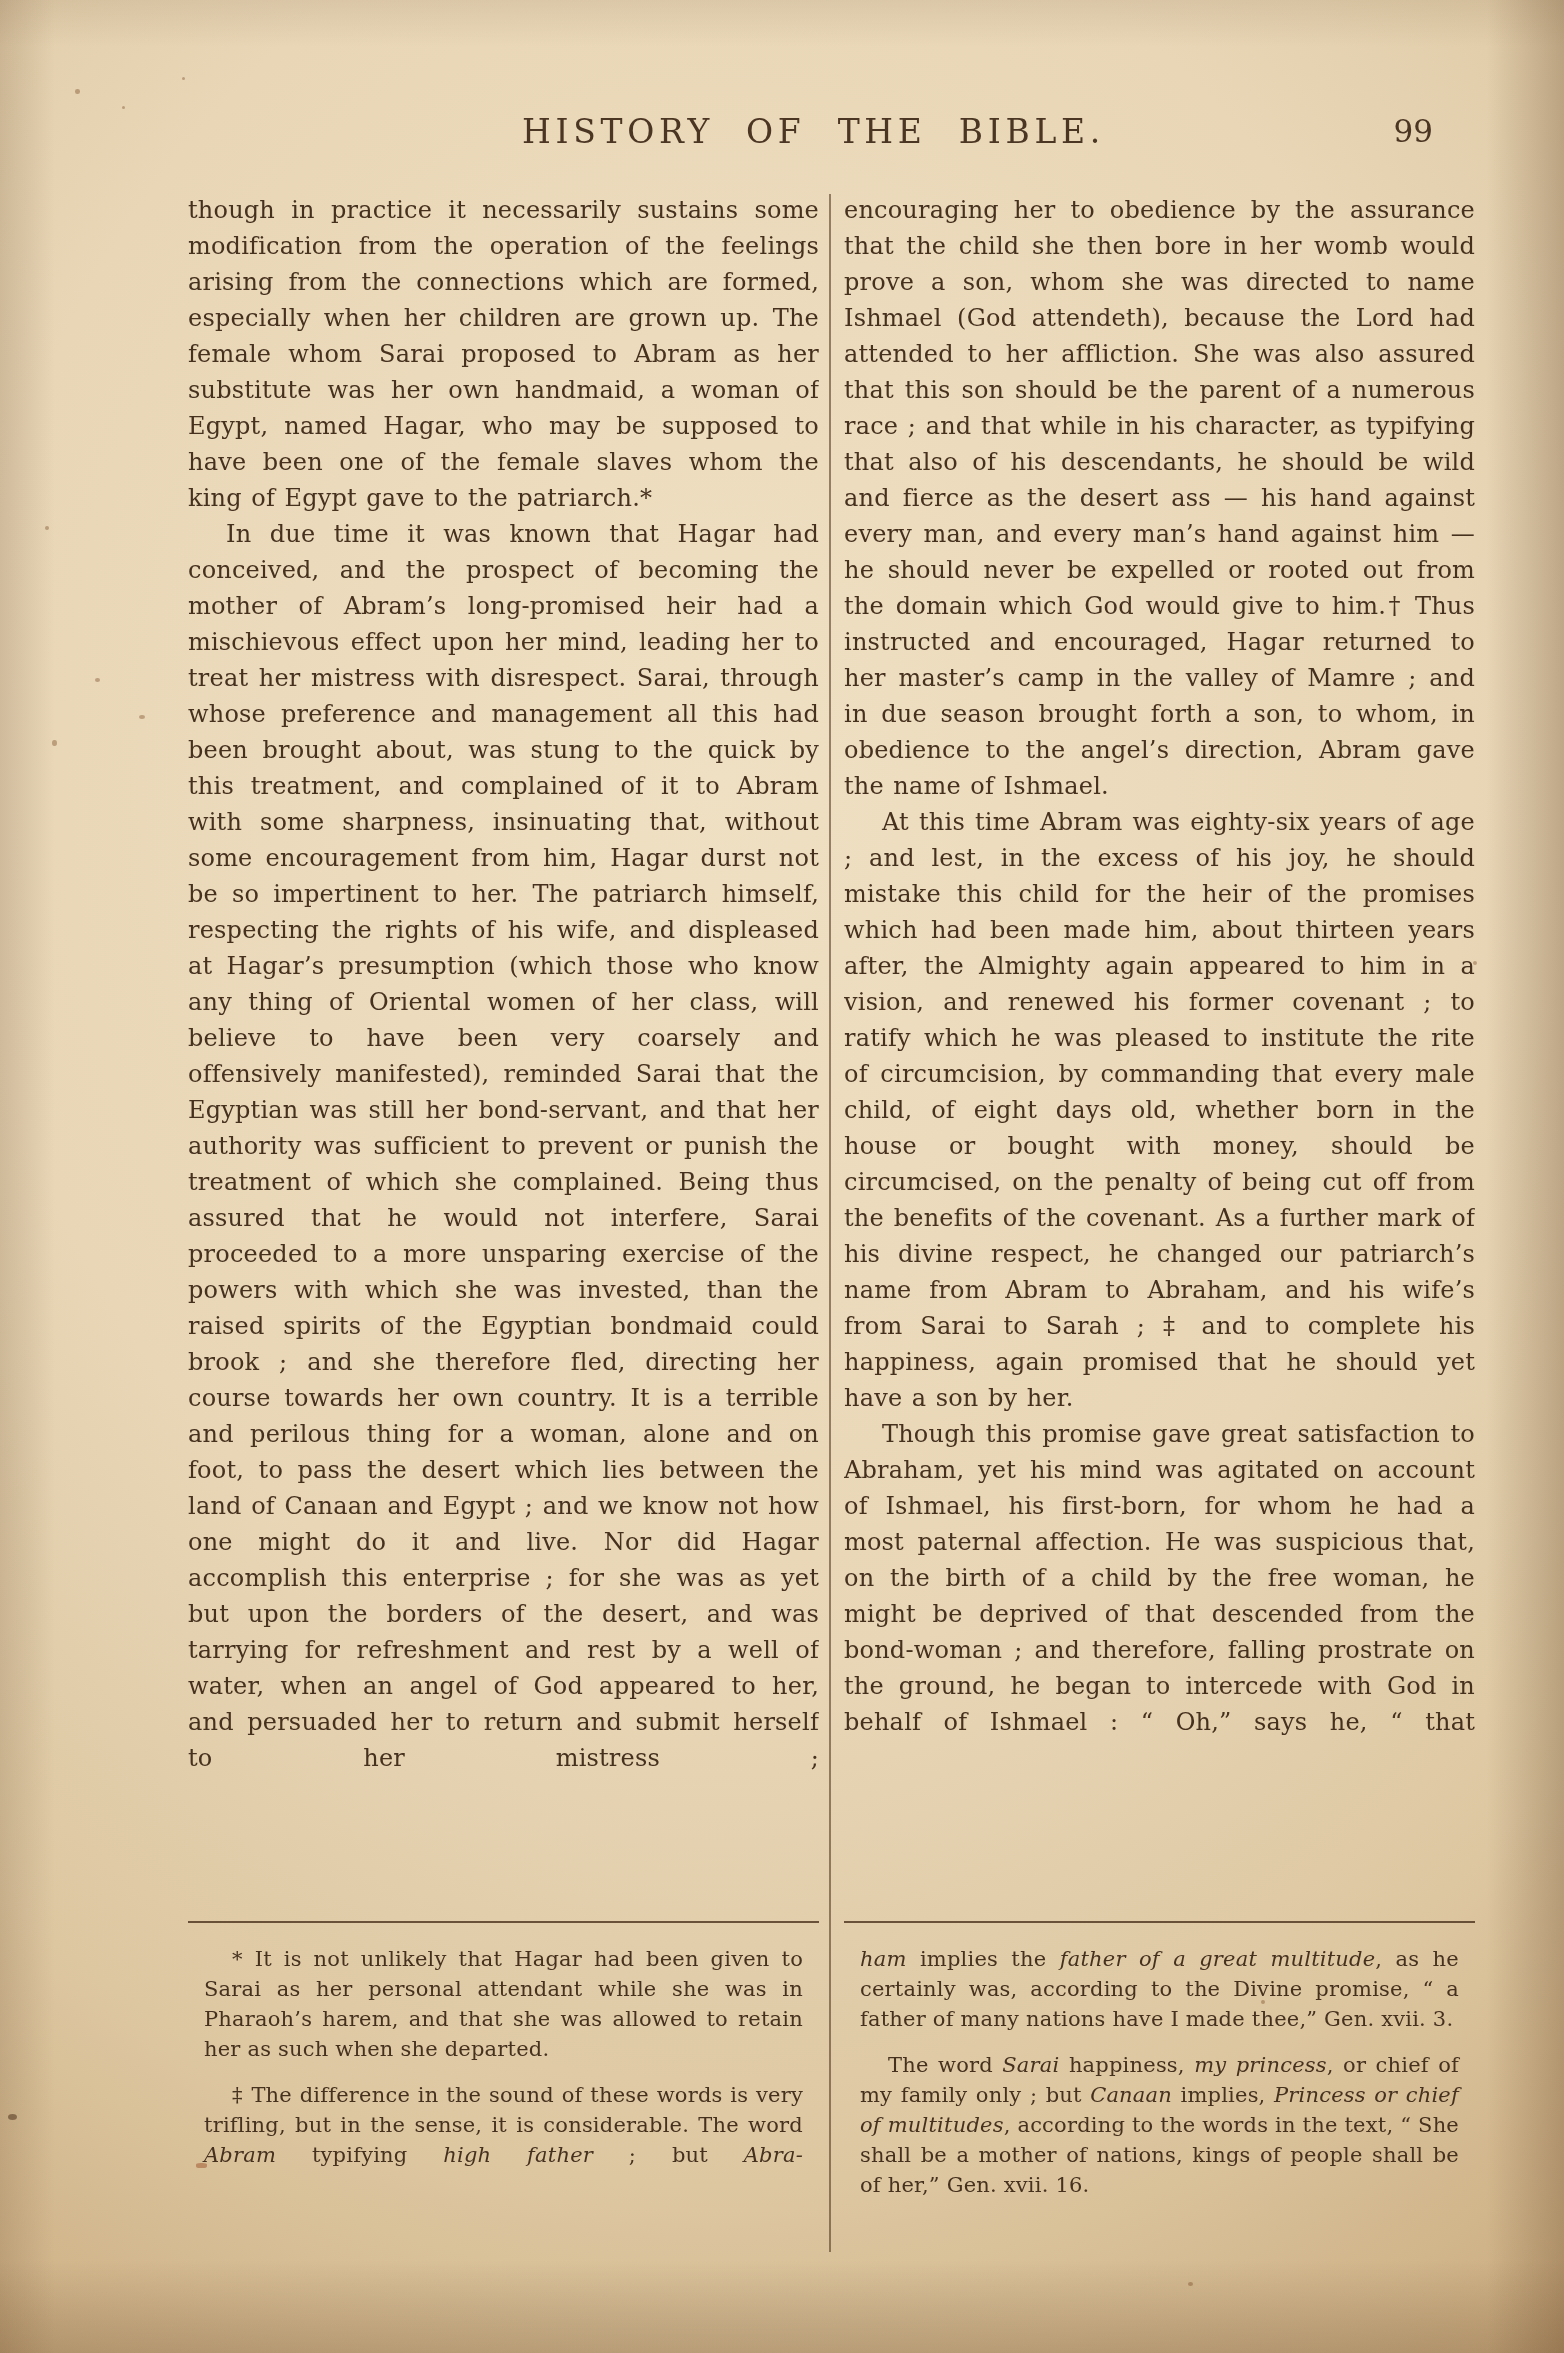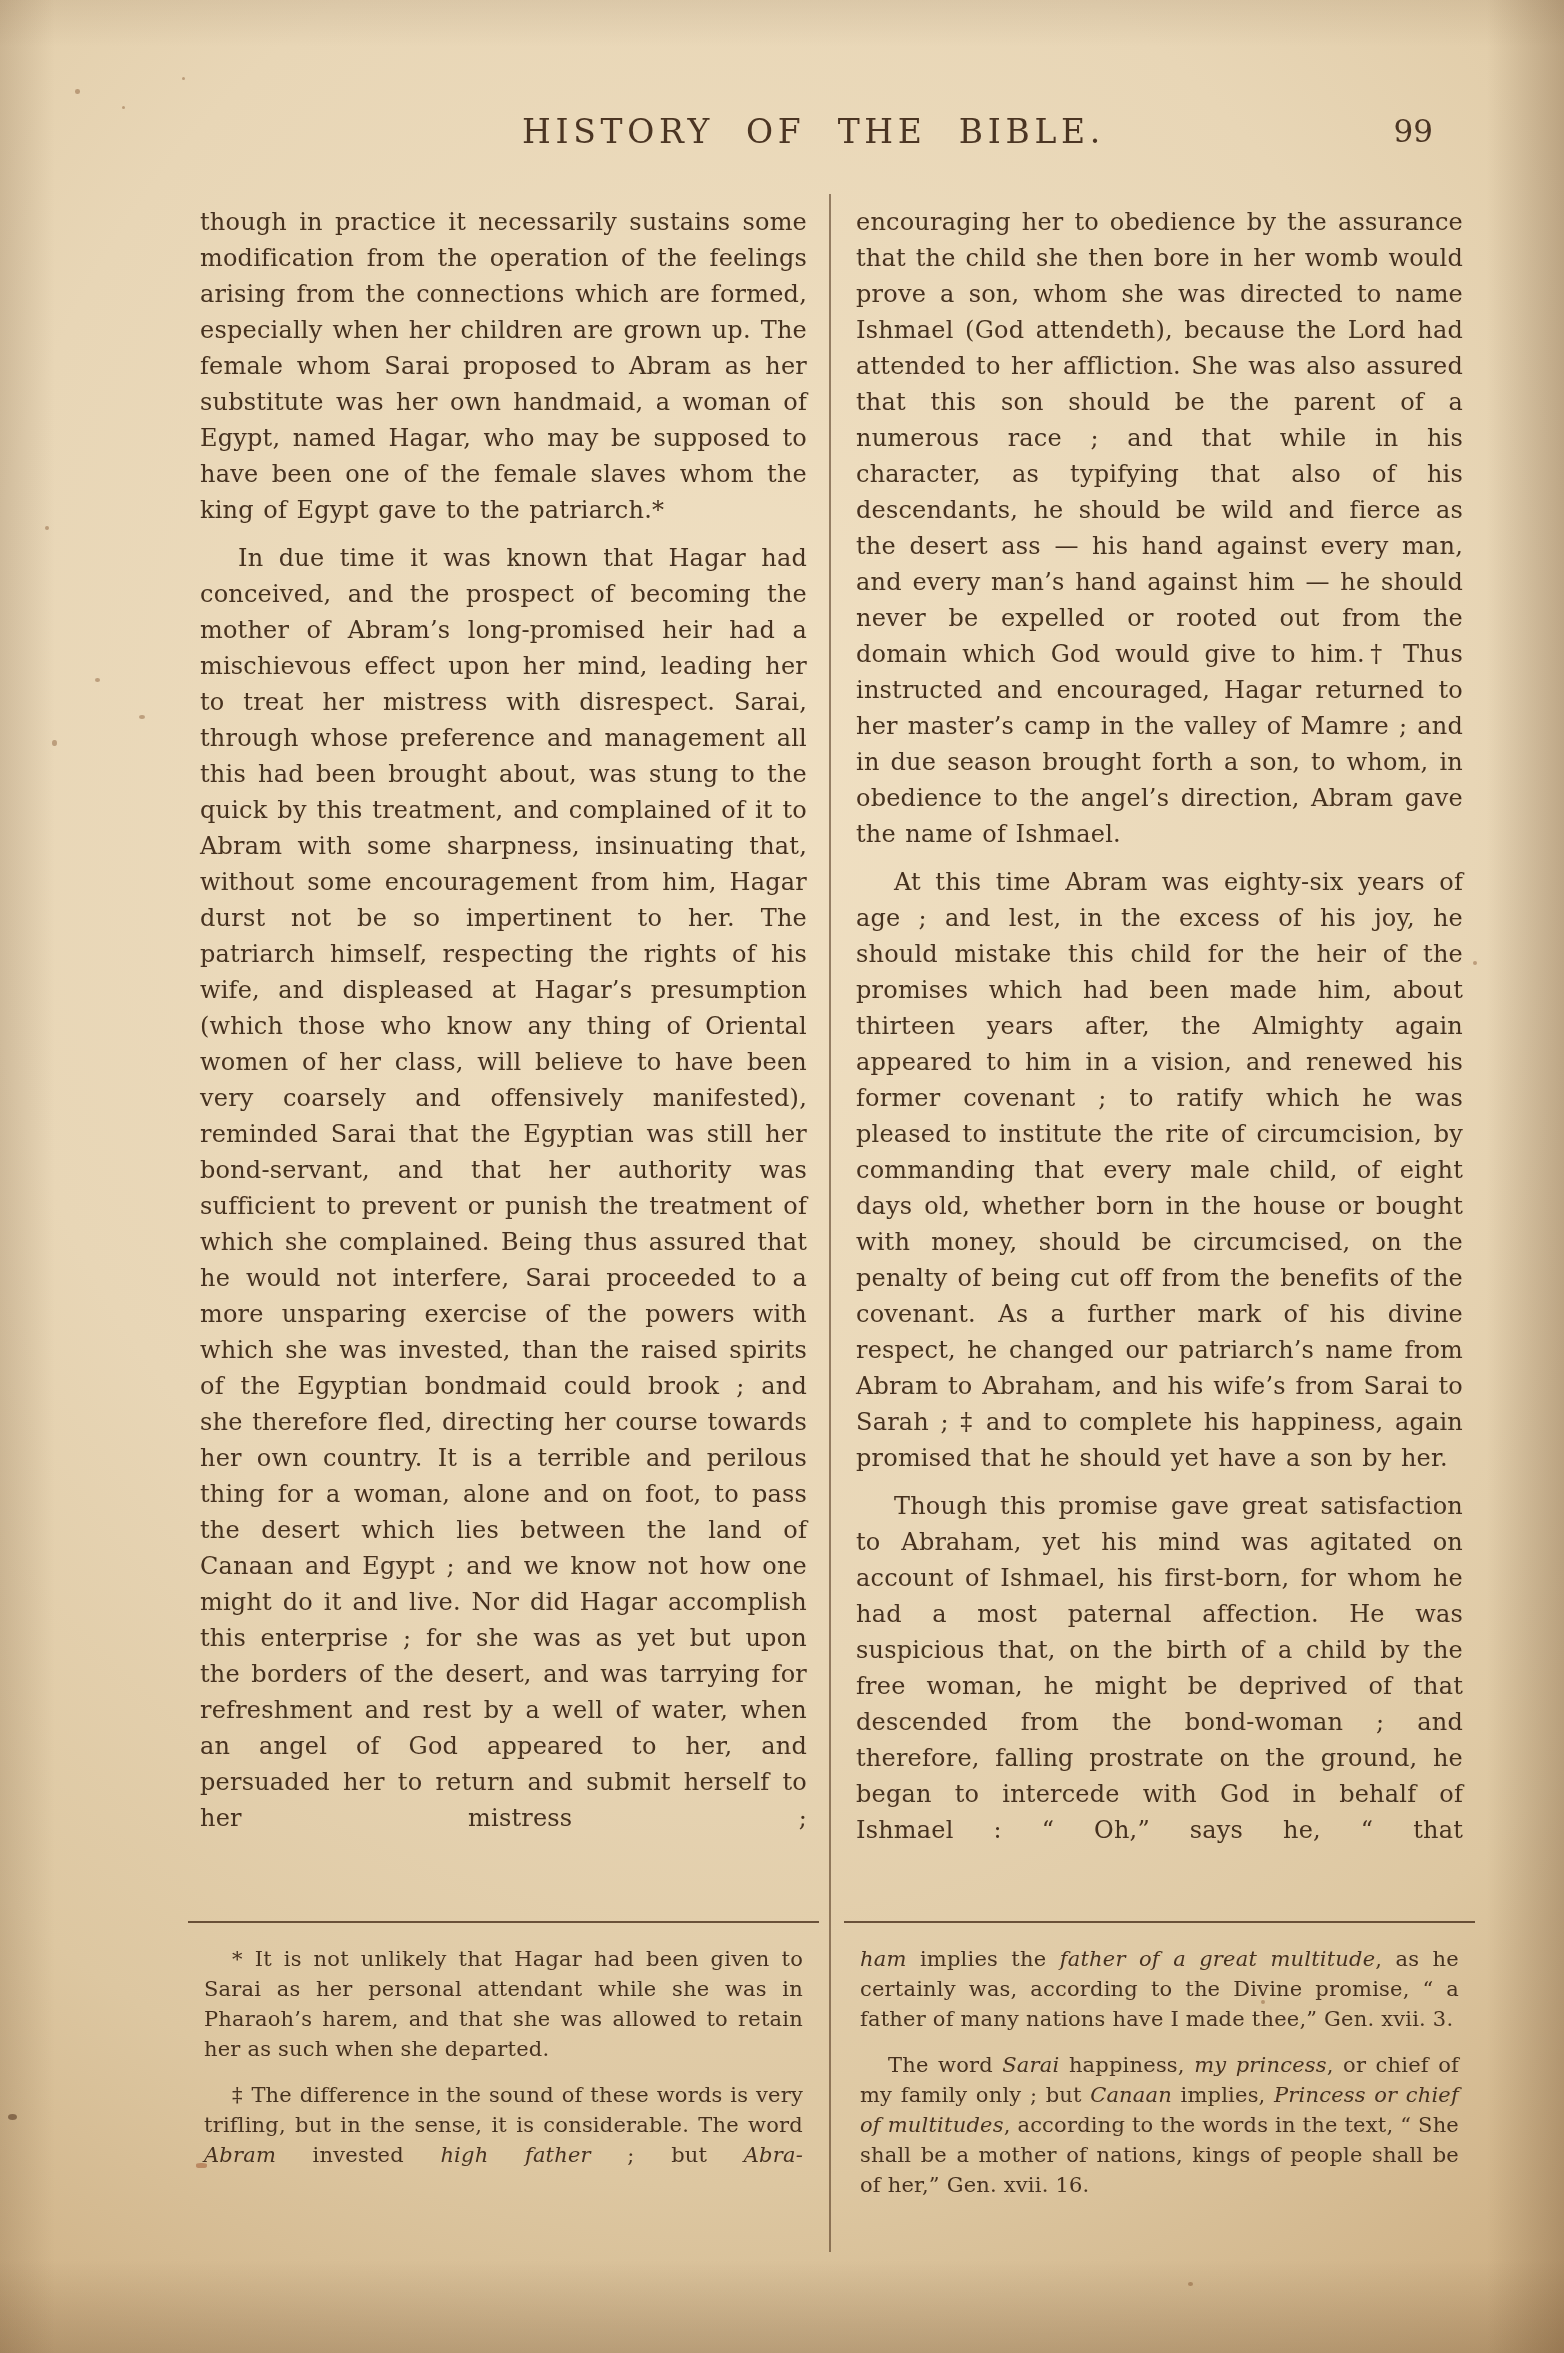--- a/index.html
+++ b/index.html
@@ -41,21 +41,21 @@
   }
   .col{position:absolute;top:192px;width:631px;}
   .col-left{left:188px;}
   .col-right{left:844px;}
   .body{
     height:1721px;overflow:hidden;
     text-align:justify;
     font-size:24px;line-height:36px;
     letter-spacing:0.2px;word-spacing:1.6px;
   }
-  .para{margin:12px;padding:0;}
+  .para{margin:0;padding:0;}
   .para.indent{text-indent:38px;}
   .cont-end{text-align-last:justify;}
   .footnotes{position:absolute;top:1729px;left:0;width:100%;}
   .fn-rule{height:2.3px;background:rgba(70,45,24,.78);margin:0 0 21px 0;}
   .fn{
     margin:16px;padding:0;
     text-align:justify;
     font-size:21px;line-height:30px;
     letter-spacing:0.2px;
   }
@@ -91,21 +91,21 @@
   <div class="divider"></div>
 
   <section class="col col-left">
     <div class="body">
       <p class="para">though in practice it necessarily sustains some modification from the operation of the feelings arising from the connections which are formed, especially when her children are grown up. The female whom Sarai proposed to Abram as her substitute was her own handmaid, a woman of Egypt, named Hagar, who may be supposed to have been one of the female slaves whom the king of Egypt gave to the patriarch.*</p>
       <p class="para indent cont-end">In due time it was known that Hagar had conceived, and the prospect of becoming the mother of Abram’s long-promised heir had a mischievous effect upon her mind, leading her to treat her mistress with disrespect. Sarai, through whose preference and management all this had been brought about, was stung to the quick by this treatment, and complained of it to Abram with some sharpness, insinuating that, without some encouragement from him, Hagar durst not be so impertinent to her. The patriarch himself, respecting the rights of his wife, and displeased at Hagar’s presumption (which those who know any thing of Oriental women of her class, will believe to have been very coarsely and offensively manifested), reminded Sarai that the Egyptian was still her bond-servant, and that her authority was sufficient to prevent or punish the treatment of which she complained. Being thus assured that he would not interfere, Sarai proceeded to a more unsparing exercise of the powers with which she was invested, than the raised spirits of the Egyptian bondmaid could brook ; and she therefore fled, directing her course towards her own country. It is a terrible and perilous thing for a woman, alone and on foot, to pass the desert which lies between the land of Canaan and Egypt ; and we know not how one might do it and live. Nor did Hagar accomplish this enterprise ; for she was as yet but upon the borders of the desert, and was tarrying for refreshment and rest by a well of water, when an angel of God appeared to her, and persuaded her to return and submit herself to her mistress ;</p>
     </div>
     <div class="footnotes">
       <div class="fn-rule"></div>
       <p class="fn indent"><span>* It is not unlikely that Hagar had been given to Sarai as her personal attendant while she was in Pharaoh’s harem, and that she was allowed to retain her as such when she departed.</span></p>
-      <p class="fn indent cont-end"><span>‡ The difference in the sound of these words is very trifling, but in the sense, it is considerable. The word </span><i>Abram</i><span> invested </span><i>high father</i><span> ; but </span><i>Abra-</i></p>
+      <p class="fn indent cont-end"><span>‡ The difference in the sound of these words is very trifling, but in the sense, it is considerable. The word </span><i>Abram</i><span> typifying </span><i>high father</i><span> ; but </span><i>Abra-</i></p>
     </div>
   </section>
 
   <section class="col col-right">
     <div class="body">
       <p class="para">encouraging her to obedience by the assurance that the child she then bore in her womb would prove a son, whom she was directed to name Ishmael (God attendeth), because the Lord had attended to her affliction. She was also assured that this son should be the parent of a numerous race ; and that while in his character, as typifying that also of his descendants, he should be wild and fierce as the desert ass — his hand against every man, and every man’s hand against him — he should never be expelled or rooted out from the domain which God would give to him.† Thus instructed and encouraged, Hagar returned to her master’s camp in the valley of Mamre ; and in due season brought forth a son, to whom, in obedience to the angel’s direction, Abram gave the name of Ishmael.</p>
       <p class="para indent">At this time Abram was eighty-six years of age ; and lest, in the excess of his joy, he should mistake this child for the heir of the promises which had been made him, about thirteen years after, the Almighty again appeared to him in a vision, and renewed his former covenant ; to ratify which he was pleased to institute the rite of circumcision, by commanding that every male child, of eight days old, whether born in the house or bought with money, should be circumcised, on the penalty of being cut off from the benefits of the covenant. As a further mark of his divine respect, he changed our patriarch’s name from Abram to Abraham, and his wife’s from Sarai to Sarah ; ‡ and to complete his happiness, again promised that he should yet have a son by her.</p>
       <p class="para indent cont-end">Though this promise gave great satisfaction to Abraham, yet his mind was agitated on account of Ishmael, his first-born, for whom he had a most paternal affection. He was suspicious that, on the birth of a child by the free woman, he might be deprived of that descended from the bond-woman ; and therefore, falling prostrate on the ground, he began to intercede with God in behalf of Ishmael : “ Oh,” says he, “ that</p>
     </div>
     <div class="footnotes">

